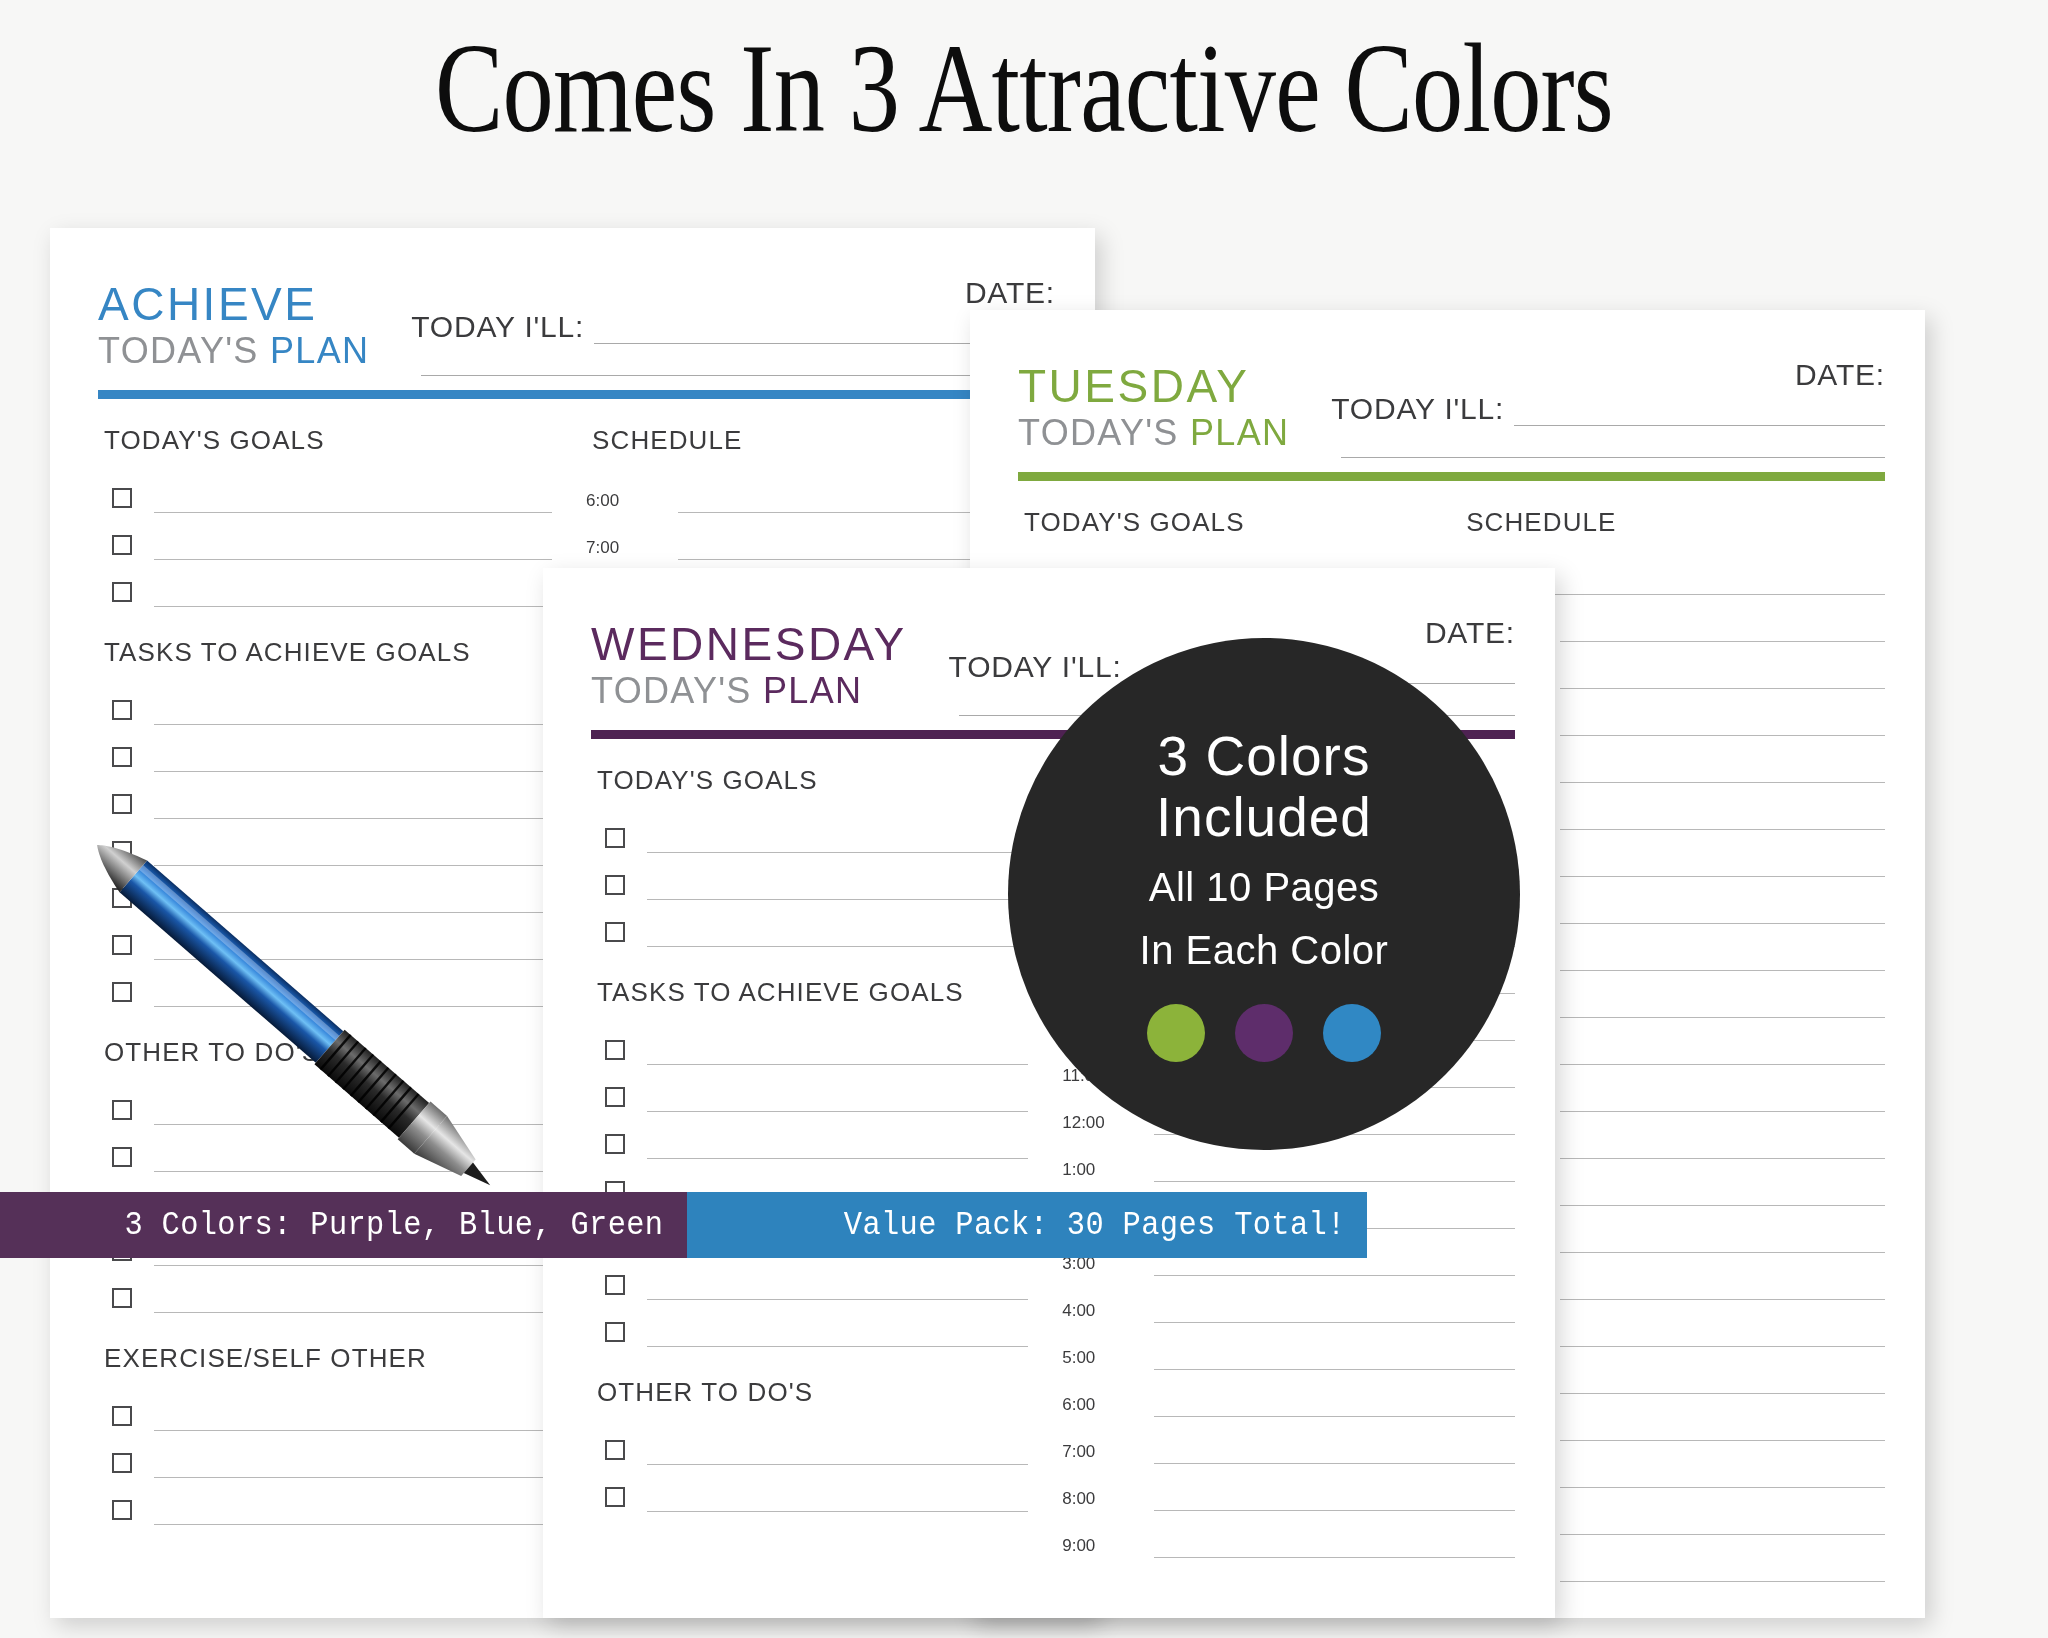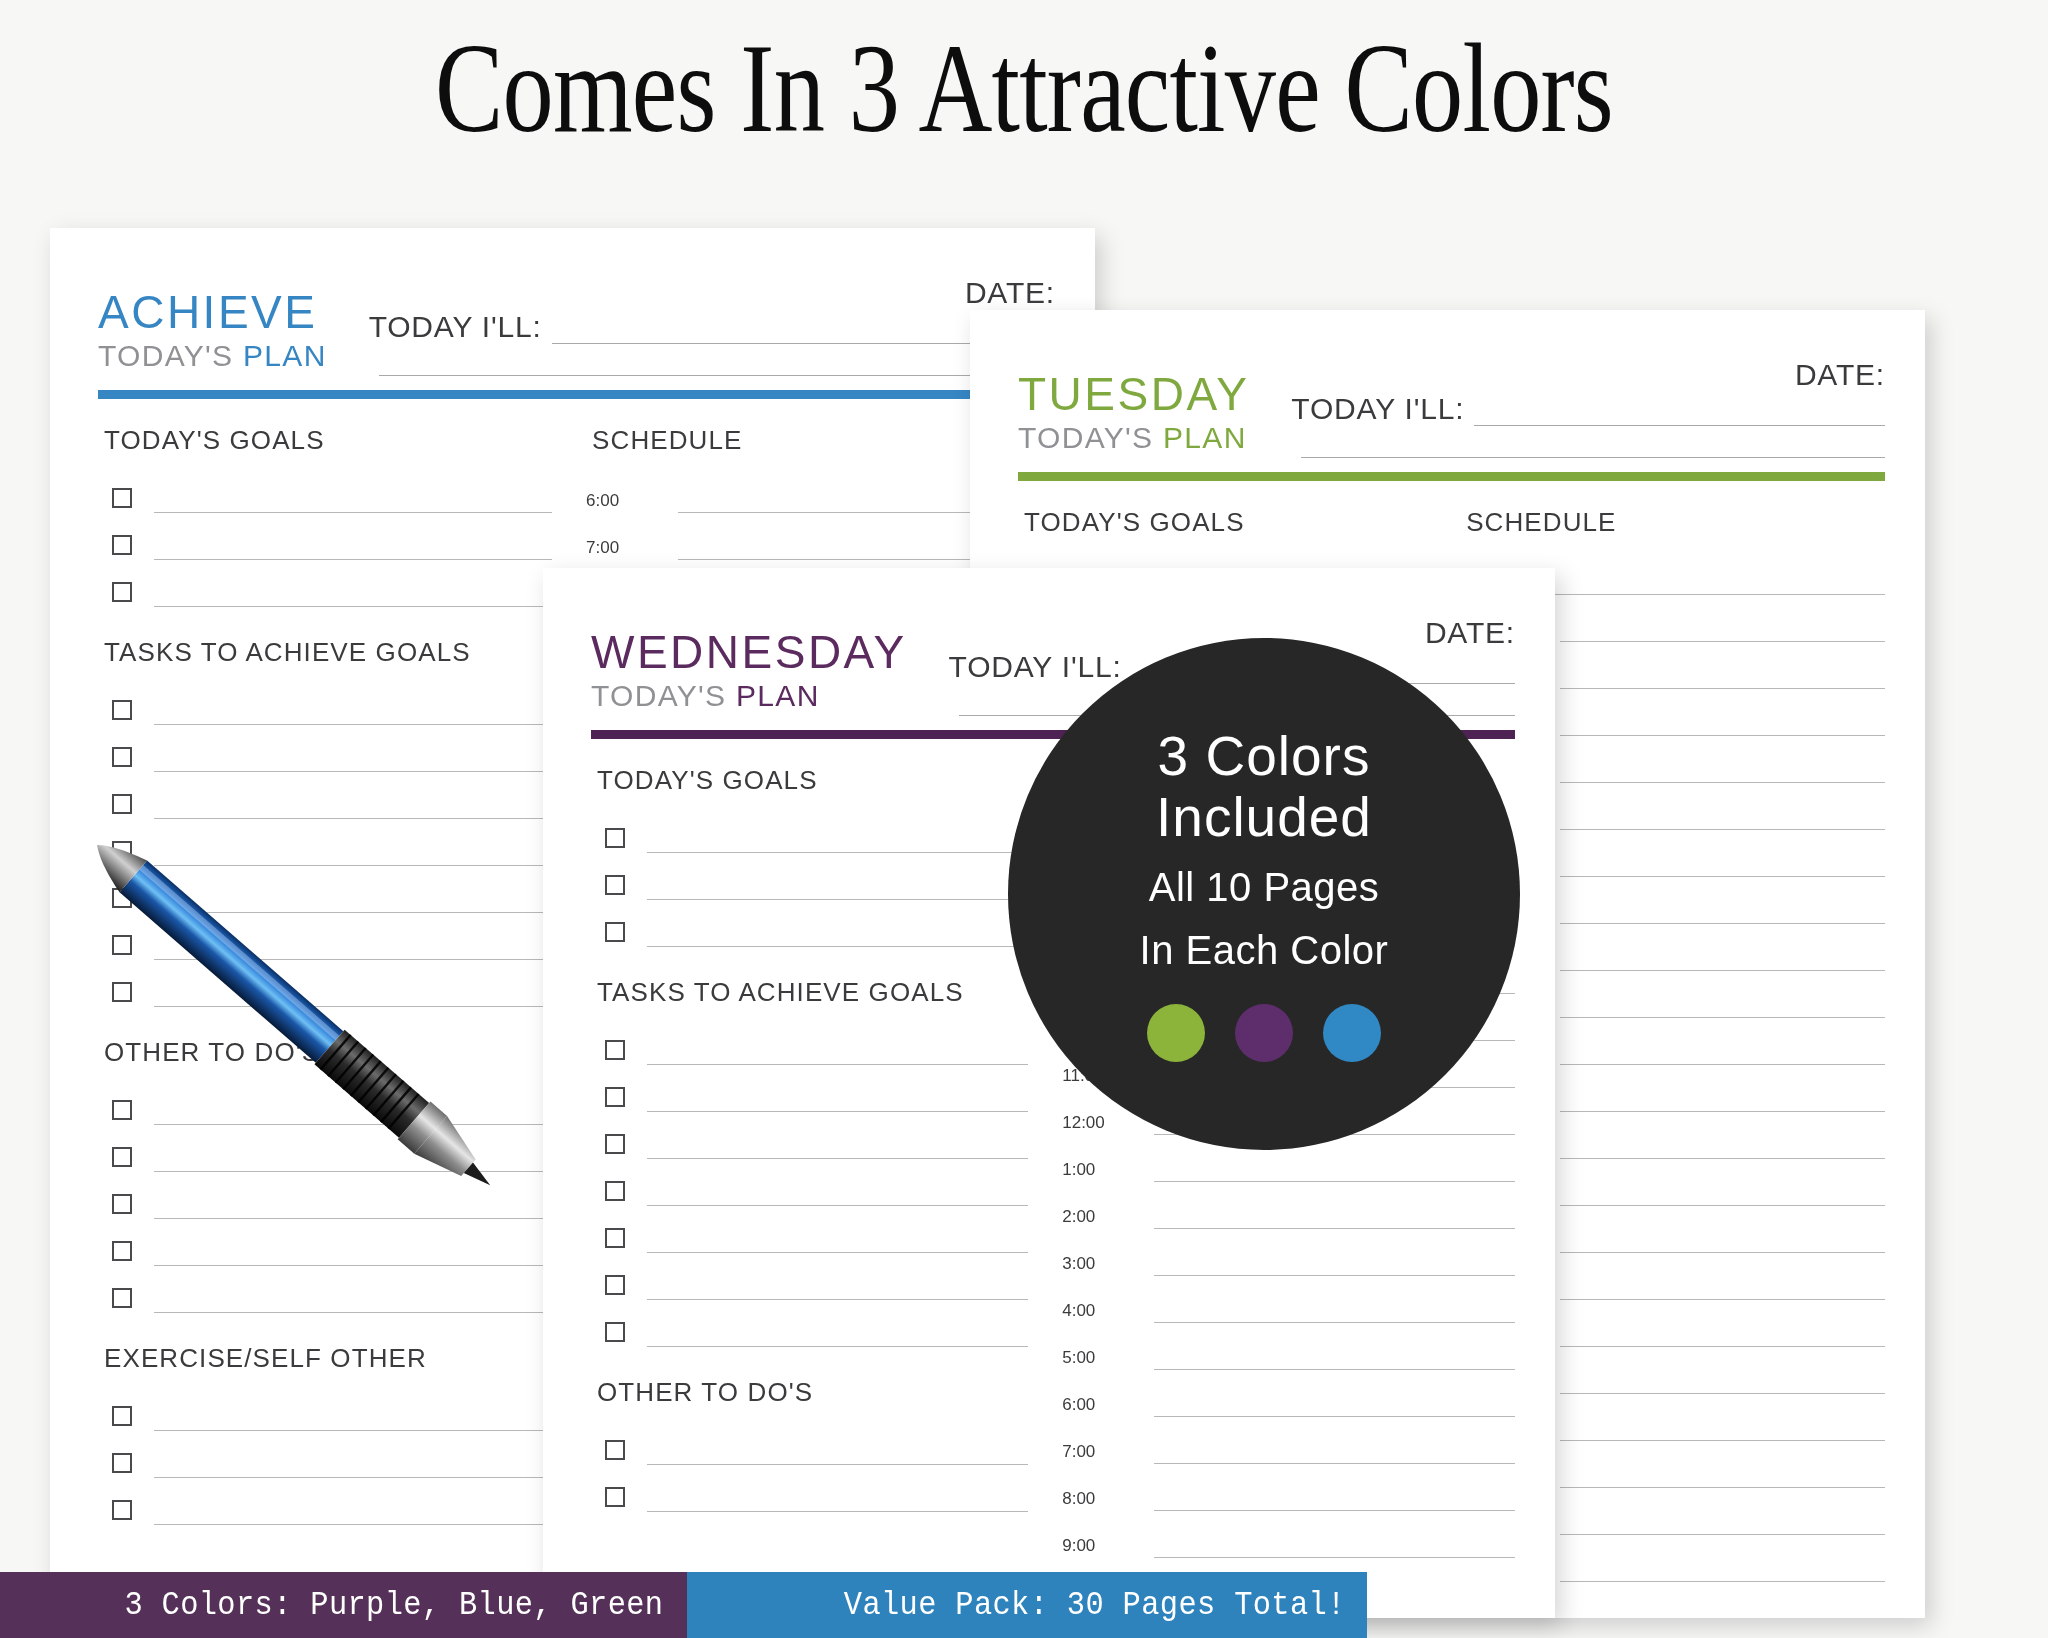--- a/index.html
+++ b/index.html
@@ -3,21 +3,21 @@
 <meta charset="utf-8">
 <title>Comes In 3 Attractive Colors</title>
 <style>
   * { box-sizing: border-box; margin: 0; padding: 0; }
   html, body {
     width: 2048px; height: 1638px;
     background: #f7f7f6;
     font-family: "Liberation Sans", sans-serif;
     overflow: hidden;
   }
-  #stage { position: relative; width: 2048px; height: 1638px; background: #f7f7f6; border-radius: 12px; }
+  #stage { position: relative; width: 2048px; height: 1258px; background: #f7f7f6; border-radius: 12px; }
 
   
   .headline {
     position: absolute; left: 0; top: 24px; width: 2048px;
     text-align: center;
     font-family: "Liberation Serif", "DejaVu Serif", serif;
     font-size: 128px;
     line-height: 1.0;
     letter-spacing: -1px;
     color: #0d0d0d;
@@ -39,21 +39,21 @@
 
   .sheet-inner { position: absolute; left: 0; top: 0; right: 0; bottom: 0; padding: 48px 40px 0 48px; }
 
   
   .p-head { display: flex; align-items: flex-end; }
   .p-head-left { flex: 0 0 auto; }
   .p-day {
     font-size: 46px; font-weight: 400; letter-spacing: 2.5px;
     line-height: 1.02; white-space: nowrap;
   }
-  .p-sub { font-size: 30px; letter-spacing: 1.3px; color: #8f9194; line-height: 1.35; white-space: nowrap; }
+  .p-sub { font-size: 36px; letter-spacing: 1.3px; color: #8f9194; line-height: 1.35; white-space: nowrap; }
   .p-sub .accent { color: inherit; }
   .p-head-right { flex: 1 1 auto; padding-left: 42px; }
   .p-field { display: flex; align-items: flex-end; white-space: nowrap; }
   .p-field-label { font-size: 30px; color: #3b3b3d; letter-spacing: 0.8px; }
   .p-field-line { flex: 1 1 auto; border-bottom: 1.5px solid #a9a9a9; height: 32px; margin-left: 10px; }
   .p-field.date .p-field-label { margin-left: auto; }
   .p-field.date { justify-content: flex-end; }
   .p-rule { height: 9px; margin-top: 14px; }
 
   

